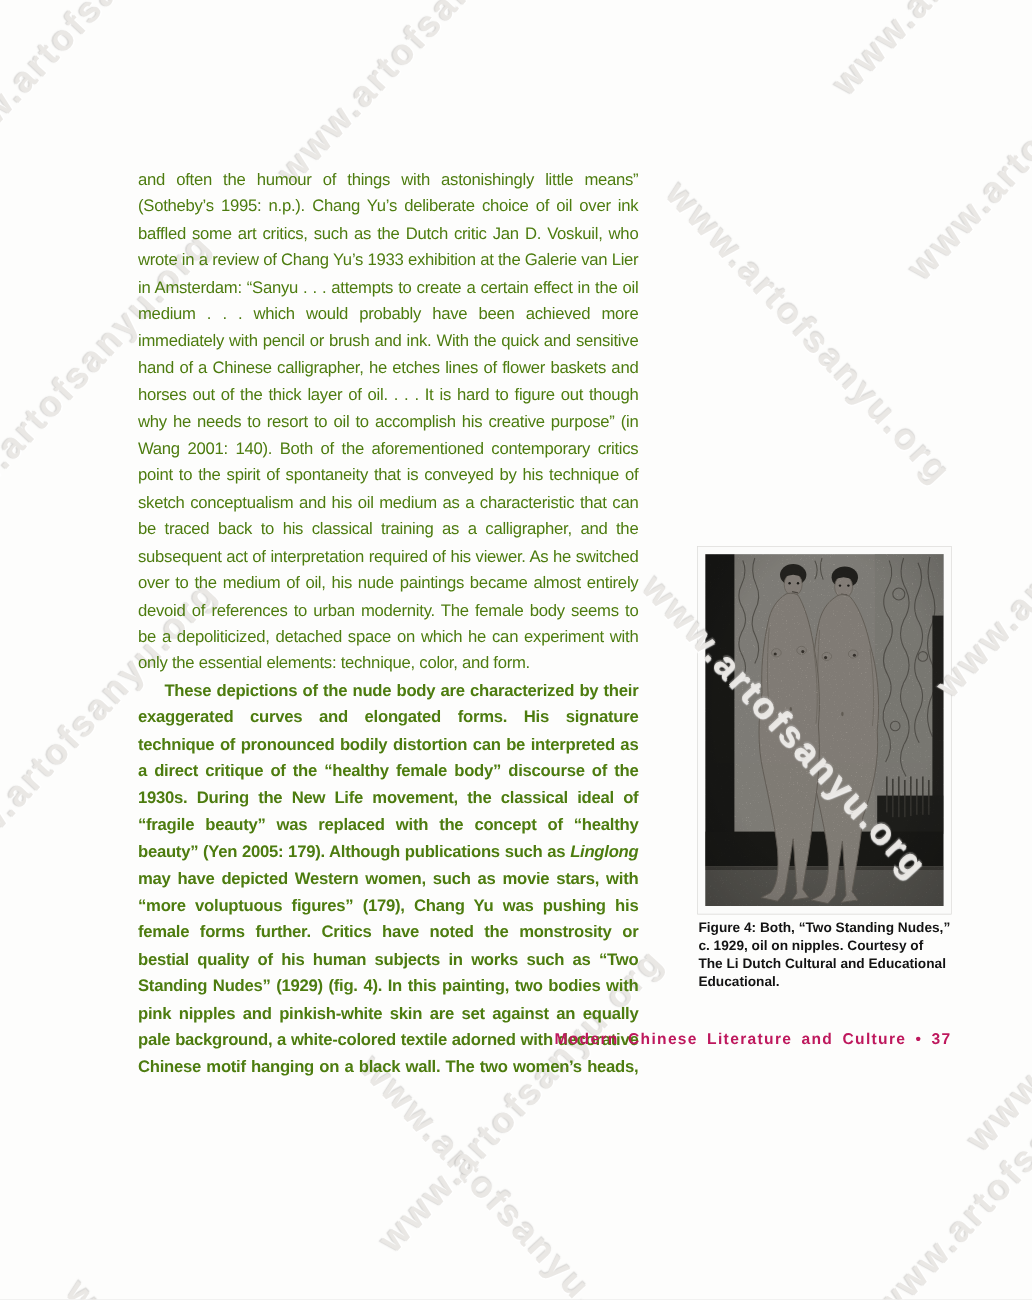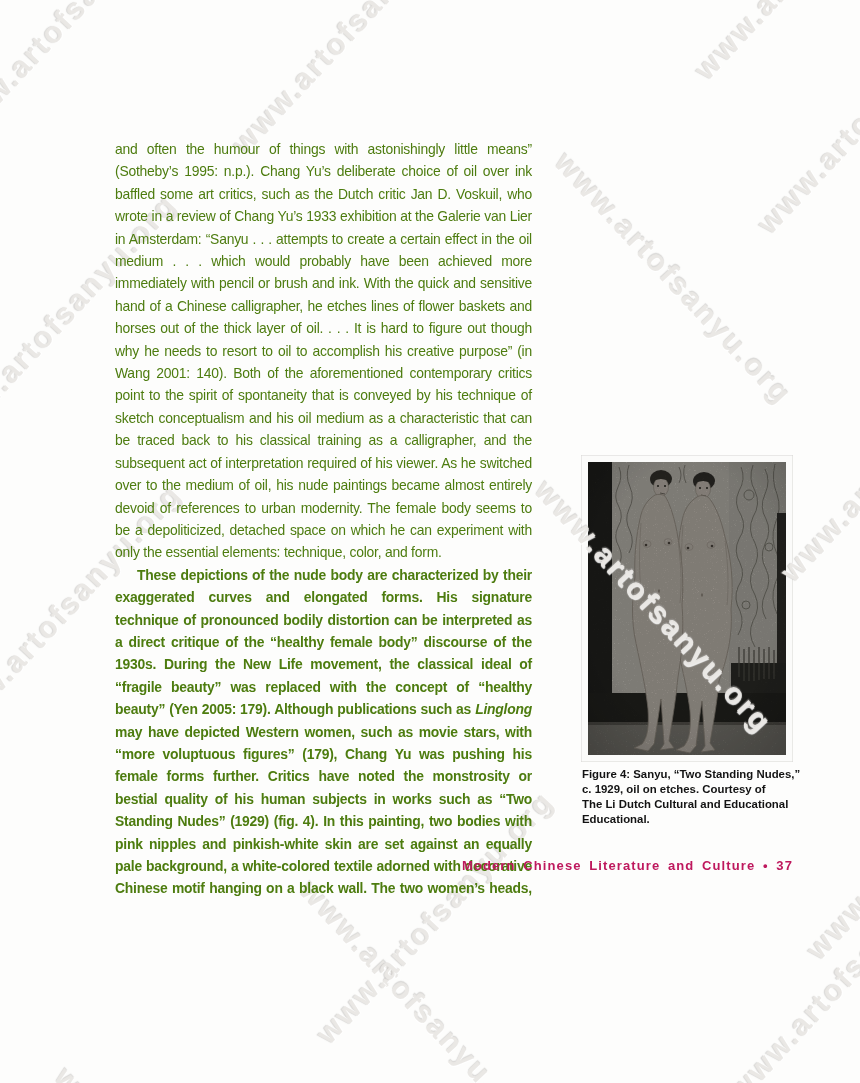--- a/index.html
+++ b/index.html
@@ -160,22 +160,22 @@
         <path d="M60,68 C58,94 58,116 60,136" stroke="#9a9388" stroke-width="0.7" fill="none"></path>
         <path d="M97,85 C100,108 101,130 99,148" stroke="#9a9388" stroke-width="0.7" fill="none"></path>
       </g>
 
       <rect x="7" y="7" width="198" height="293" fill="url(#vig)"></rect>
       <rect x="7" y="7" width="198" height="293" filter="url(#grain)" opacity="0.3"></rect>
     </svg>
   </div>
 
   <div class="figure-caption">
-    <div>Figure 4: Sanyu, “Two Standing Nudes,”</div>
-    <div>c. 1929, oil on etches. Courtesy of</div>
+    <div>Figure 4: Both, “Two Standing Nudes,”</div>
+    <div>c. 1929, oil on nipples. Courtesy of</div>
     <div>The Li Dutch Cultural and Educational</div>
     <div>Educational.</div>
   </div>
 
   <div class="journal-footer">Modern Chinese Literature and Culture • 37</div>
 
 
 </div>
 
 </body></html>

